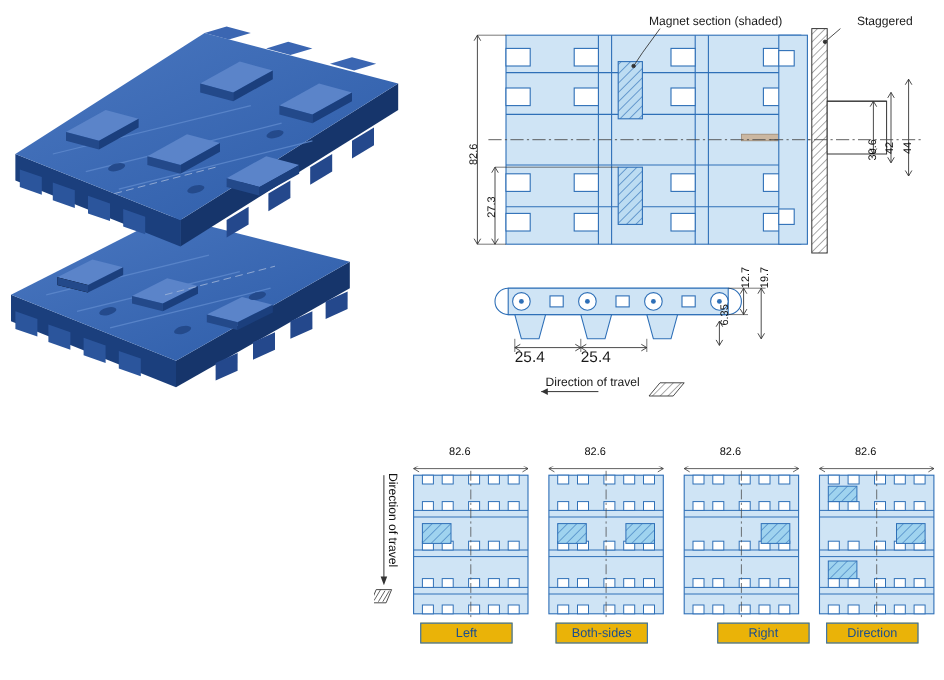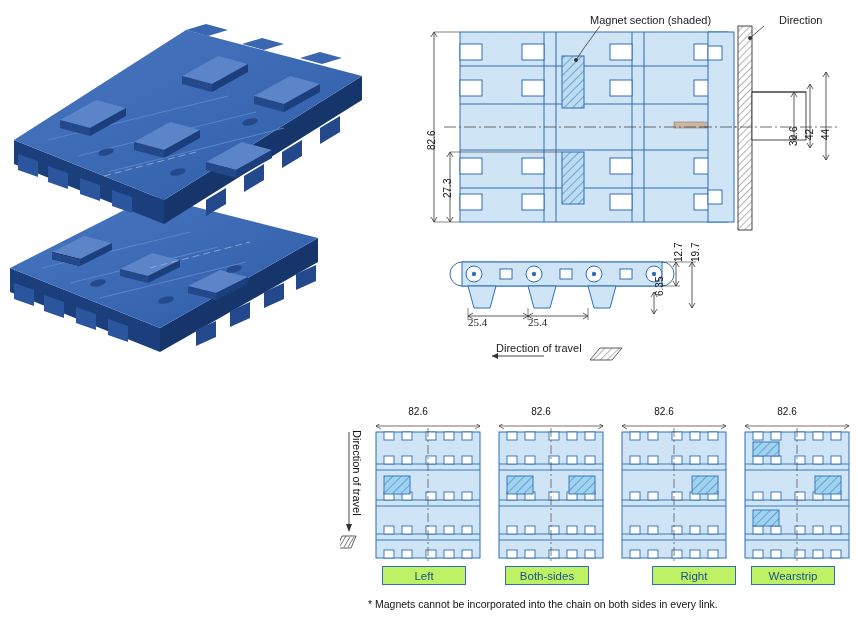--- a/index.html
+++ b/index.html
@@ -9,21 +9,21 @@
     font-family:"Liberation Sans", sans-serif;
     color:#111;
     position:relative;
     overflow:hidden;
   }
   .stage{position:absolute;left:0;top:0;width:839px;height:618px;}
 
   
   .abs{position:absolute;}
   .lbl{font-size:11px;color:#1a1a1a;white-space:nowrap;}
-  .lbl-sm{font-size:11px;color:#1a1a1a;white-space:nowrap;font-family:Liberation Serif, serif;}
+  .lbl-sm{font-size:14px;color:#1a1a1a;white-space:nowrap;}
   .rot90{transform:rotate(-90deg);transform-origin:left top;}
 
   
   #chain-illustration{left:0;top:0;width:400px;height:360px;}
 
   
   .section-head{left:8px;top:378px;width:842px;height:22px;}
   .bullet{
     width:11px;height:11px;border-radius:50%;background:#111;
     display:inline-block;vertical-align:middle;margin-right:7px;
@@ -44,21 +44,21 @@
   }
 
   
   #bottom-note{
     left:368px;top:598px;width:480px;font-size:10.5px;color:#111;
   }
 
   
   .cfg-label{
     position:absolute;width:84px;height:19px;border:1px solid #2e6fb7;
-    background:#bef264;color:#1b4f8f;font-size:11.5px;
+    background:#eab308;color:#1b4f8f;font-size:11.5px;
     display:flex;align-items:center;justify-content:center;
     box-sizing:border-box;
   }
   .cfg-dim{
     position:absolute;font-size:10px;color:#111;text-align:center;width:84px;
   }
 
   
   #dot-vertical{
     position:absolute;left:352px;top:430px;
@@ -385,21 +385,21 @@
 
       <g stroke="#333" stroke-width="0.9" fill="none">
         <line x1="88" y1="352" x2="140" y2="352"></line>
         <path d="M94,349 L88,352 L94,355" fill="#333" stroke="none"></path>
         <path d="M196,344 L218,344 L208,356 L186,356 Z" fill="url(#hatch2)" stroke="#333" stroke-width="0.8"></path>
       </g>
     </svg>
   </div>
 
   <div class="abs lbl" style="left:590px;top:14px;">Magnet section (shaded)</div>
-  <div class="abs lbl" style="left:779px;top:14px;">Direction</div>
+  <div class="abs lbl" style="left:779px;top:14px;">Staggered</div>
 
   <div class="abs" style="left:426px;top:150px;">
     <span class="vtext rot90" style="left:0;top:0;">82.6</span>
   </div>
   <div class="abs" style="left:442px;top:198px;">
     <span class="vtext rot90" style="left:0;top:0;">27.3</span>
   </div>
 
   <div class="abs" style="left:788px;top:146px;">
     <span class="vtext rot90" style="left:0;top:0;">30.6</span>
@@ -641,17 +641,16 @@
   </div>
 
   <div class="cfg-dim" style="left:376px;top:406px;">82.6</div>
   <div class="cfg-dim" style="left:499px;top:406px;">82.6</div>
   <div class="cfg-dim" style="left:622px;top:406px;">82.6</div>
   <div class="cfg-dim" style="left:745px;top:406px;">82.6</div>
 
   <div class="cfg-label" style="left:382px;top:566px;">Left</div>
   <div class="cfg-label" style="left:505px;top:566px;text-align:center;">Both-sides</div>
   <div class="cfg-label" style="left:628px;top:566px;margin-left:24px;">Right</div>
-  <div class="cfg-label" style="left:751px;top:566px;">Wearstrip</div>
-
-  <div class="abs" id="bottom-note">* Magnets cannot be incorporated into the chain on both sides in every link.</div>
+  <div class="cfg-label" style="left:751px;top:566px;">Direction</div>
+
 
 </div>
 
 </body></html>

